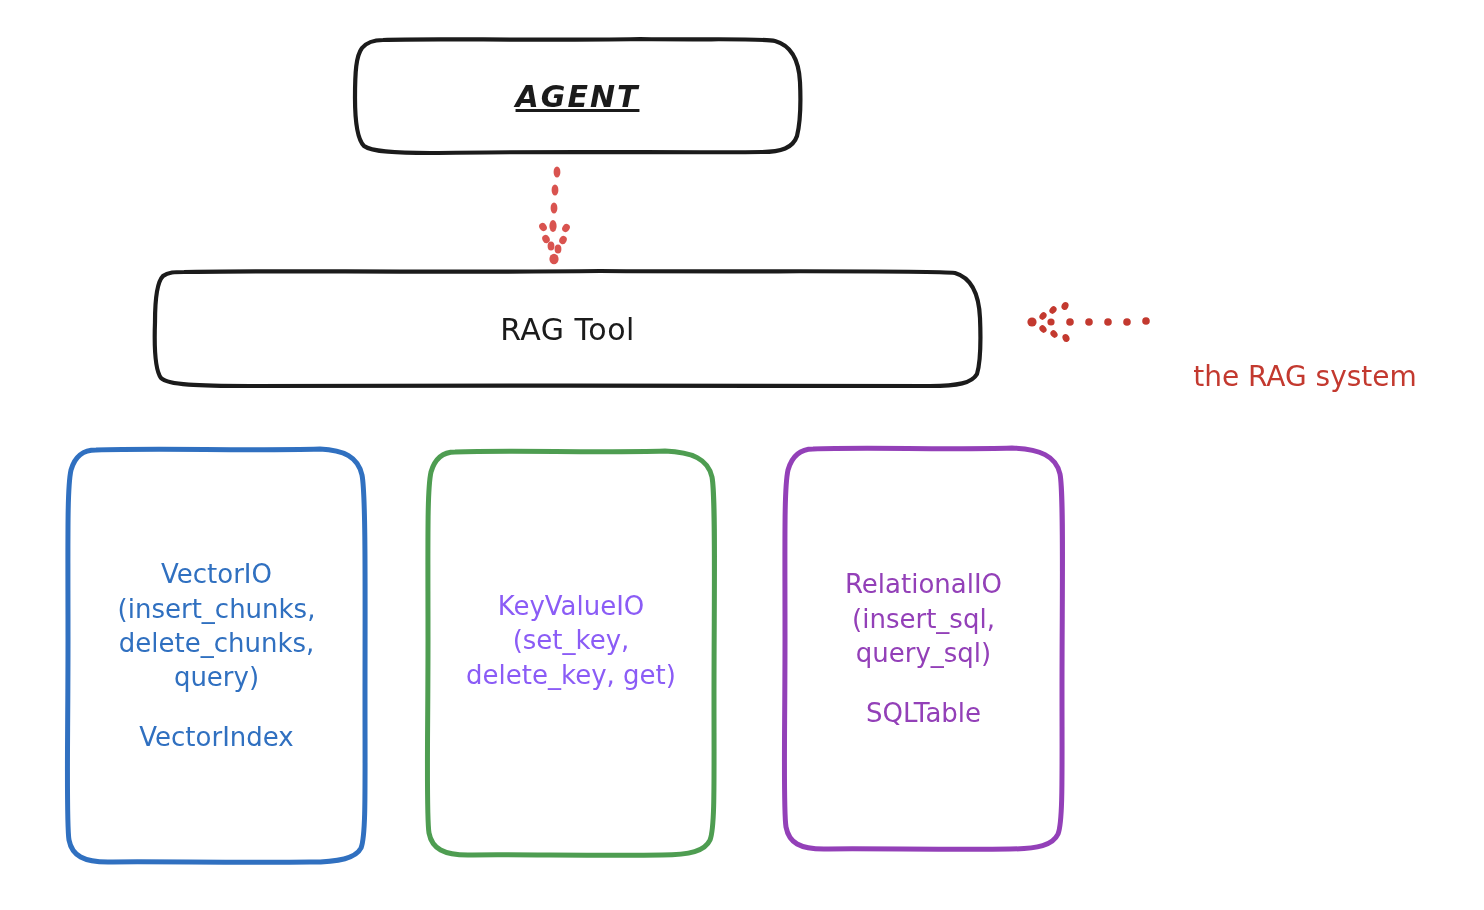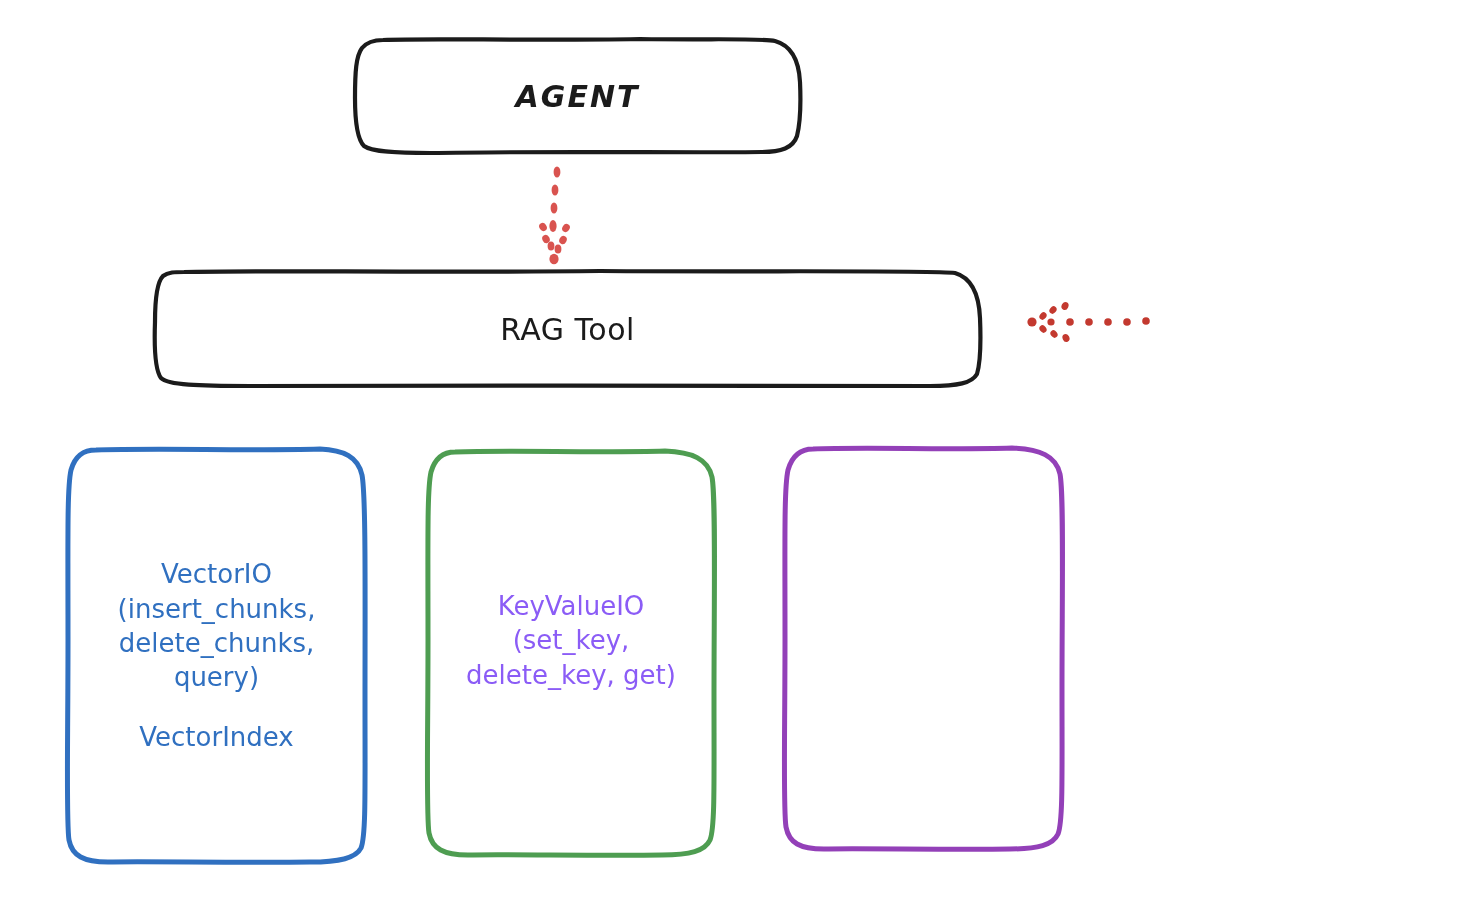--- a/index.html
+++ b/index.html
@@ -38,20 +38,21 @@
     display: block;
     white-space: pre;
   }
   .agent-text {
     font-family: "DejaVu Sans", sans-serif;
     font-style: italic;
     font-weight: 700;
     font-size: 30px;
     letter-spacing: 2px;
     color: #1b1b1b;
+    text-decoration: underline;
   }
   .ragtool-text {
     font-family: "DejaVu Sans", sans-serif;
     font-size: 30px;
     color: #1b1b1b;
     letter-spacing: 0.5px;
   }
   .store-text {
     font-family: "DejaVu Sans", sans-serif;
     font-size: 26px;
@@ -197,17 +198,25 @@
     <span class="label-line ragtool-text">RAG Tool</span>
   </div>
 
   <div class="node-label store-text" style="left:428px; top:452px; width:286px; height:403px; color:#8b5cf6;">
     <span class="label-line">KeyValueIO</span>
     <span class="label-line">(set_key,</span>
     <span class="label-line">delete_key, get)</span>
     <span class="store-gap"></span>
   </div>
 
+  <div class="node-label store-text" style="left:785px; top:449px; width:277px; height:400px; color:#9340b8;">
+    <span class="label-line">RelationalIO</span>
+    <span class="label-line">(insert_sql,</span>
+    <span class="label-line">query_sql)</span>
+    <span class="store-gap"></span>
+    <span class="label-line">SQLTable</span>
+  </div>
 
   <div class="annotation-text" style="left:1140px; top:281px; width:330px; color:#c3392f;">
+    <span class="label-line">the RAG system</span>
   </div>
 
 </div>
 
 </body></html>

